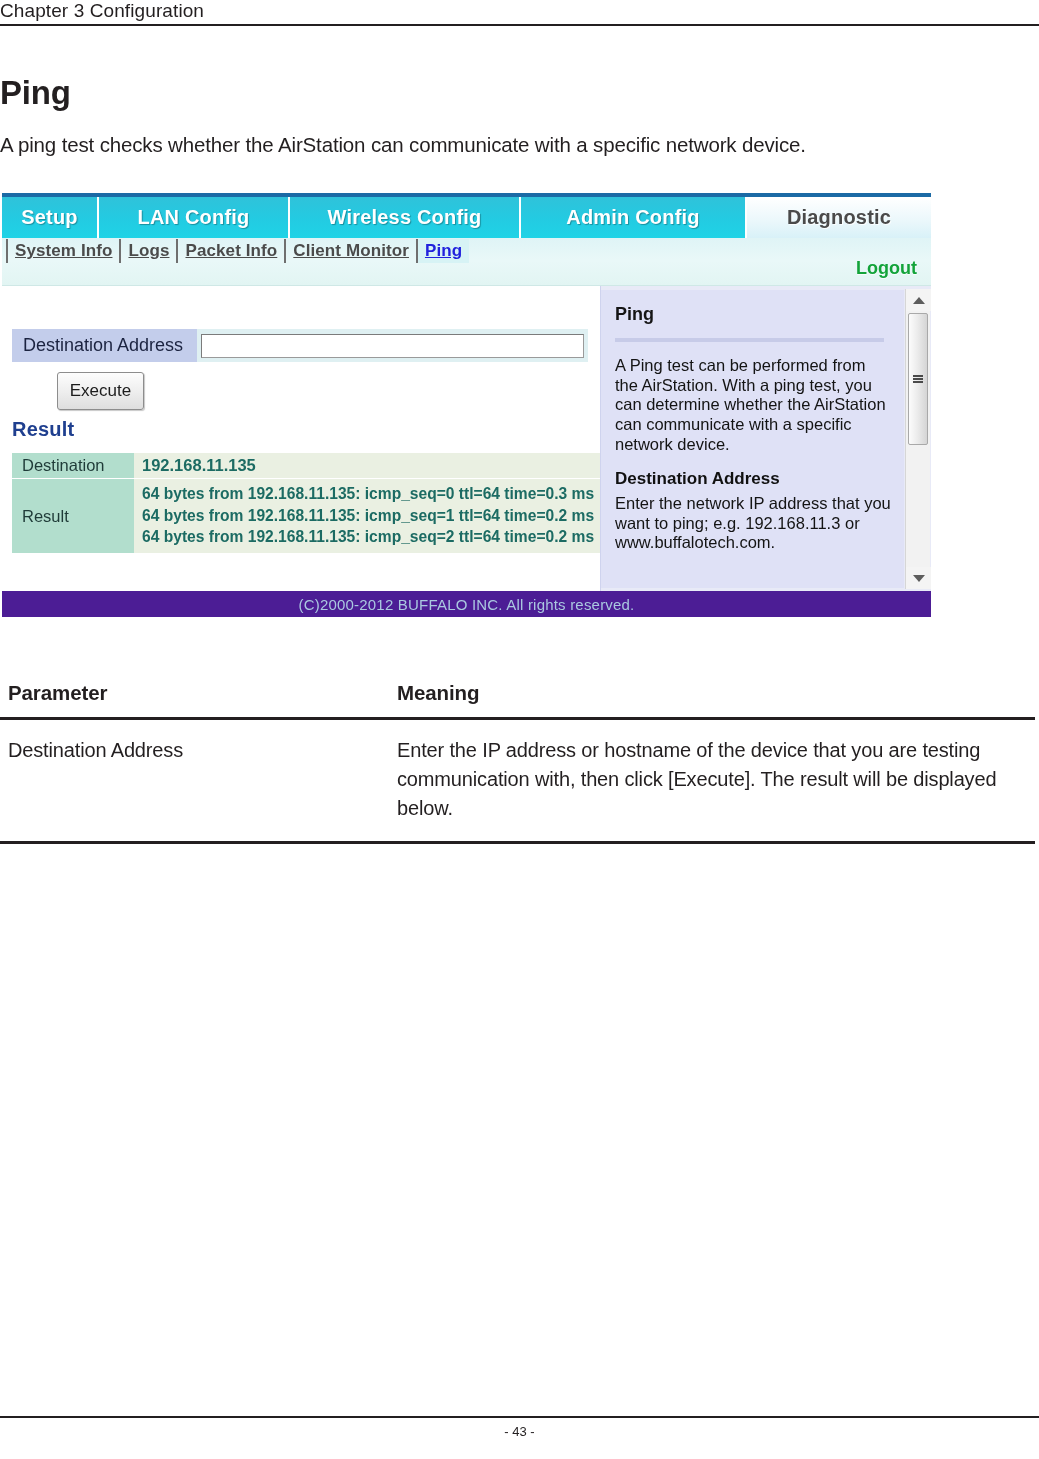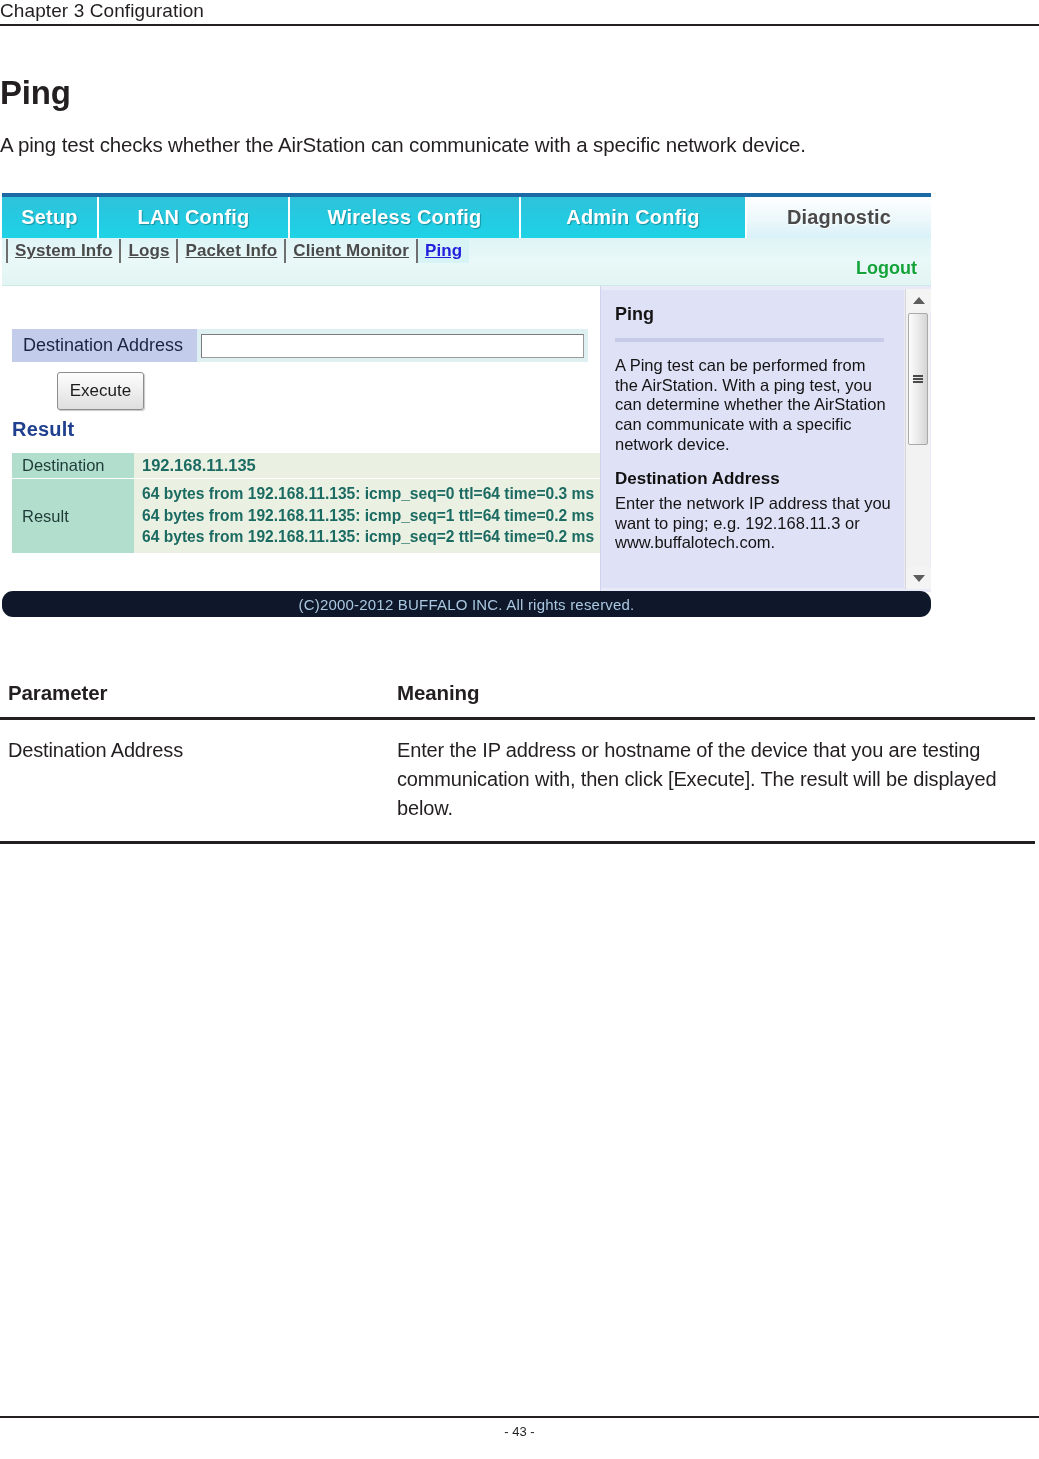--- a/index.html
+++ b/index.html
@@ -351,28 +351,27 @@
     height: 9px;
     background: repeating-linear-gradient(180deg, #4a4a4a 0px, #4a4a4a 1.5px, transparent 1.5px, transparent 3px);
   }
 
   
   .shot-footer {
     position: absolute;
     left: 0; bottom: 0;
     width: 929px;
     height: 26px;
-    background: #0f172a;
+    background: #4c1d95;
     color: #aac8e0;
     font-size: 15px;
     display: flex;
     align-items: center;
     justify-content: center;
     letter-spacing: 0.2px;
-    border-radius: 11px;
   }
 
   
   .param-table {
     position: absolute;
     left: 0; top: 673px;
     width: 1035px;
     border-collapse: collapse;
   }
   .param-table th {

